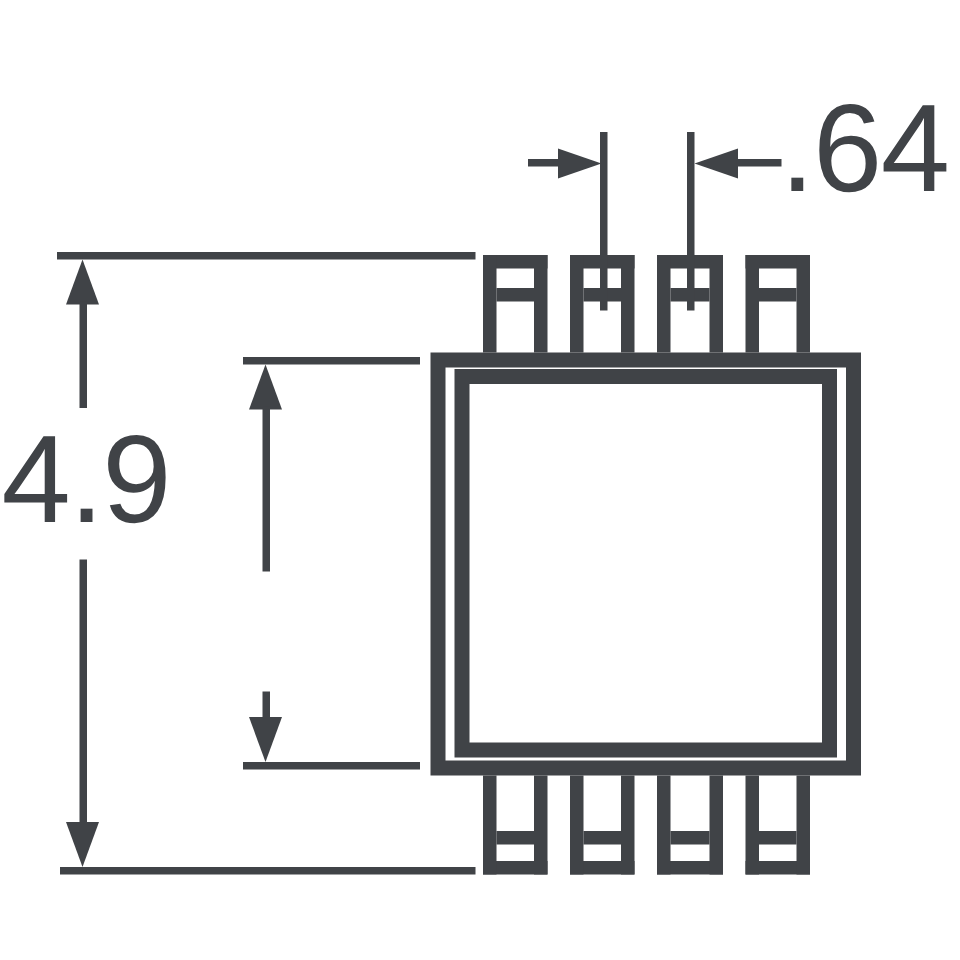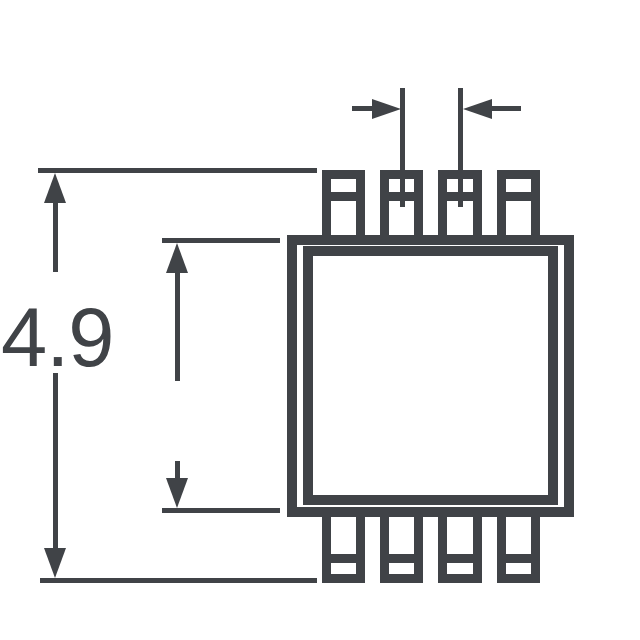--- a/index.html
+++ b/index.html
@@ -65,28 +65,29 @@
   <div class="pin bottom p4">
       <div class="bar"></div>
     </div>
 
   <div class="shape vline" style="left:400px;top:88px;height:119px;"></div>
   <div class="shape vline" style="left:458px;top:88px;height:119px;"></div>
   <div class="shape hline" style="left:352px;top:106px;width:22px;"></div>
   <div class="shape ah right" style="left:372px;top:99px;"></div>
   <div class="shape ah left" style="left:463px;top:99px;"></div>
   <div class="shape hline" style="left:491px;top:106px;width:30px;"></div>
+  <div class="dim-label" style="left:520px;top:57px;">.64</div>
 
   <div class="shape hline" style="left:38px;top:168px;width:279px;"></div>
   <div class="shape hline" style="left:40px;top:578px;width:277px;"></div>
   <div class="shape ah up" style="left:44px;top:173px;"></div>
   <div class="shape vline" style="left:53px;top:201px;height:71px;"></div>
   <div class="shape vline" style="left:53px;top:373px;height:176px;"></div>
   <div class="shape ah down" style="left:44px;top:548px;"></div>
-  <div class="dim-label" style="left:1px;top:278px;margin-top:18px;">4.9</div>
+  <div class="dim-label" style="left:1px;top:278px;">4.9</div>
 
   <div class="shape hline" style="left:162px;top:238px;width:118px;"></div>
   <div class="shape hline" style="left:162px;top:508px;width:118px;"></div>
   <div class="shape ah up" style="left:166px;top:243px;"></div>
   <div class="shape vline" style="left:175px;top:271px;height:110px;"></div>
   <div class="shape vline" style="left:175px;top:461px;height:19px;"></div>
   <div class="shape ah down" style="left:166px;top:478px;"></div>
 
 </div>
 

